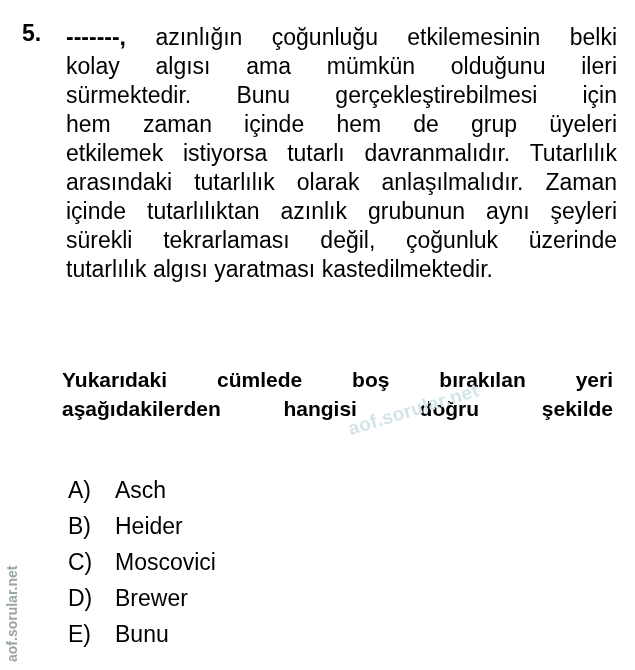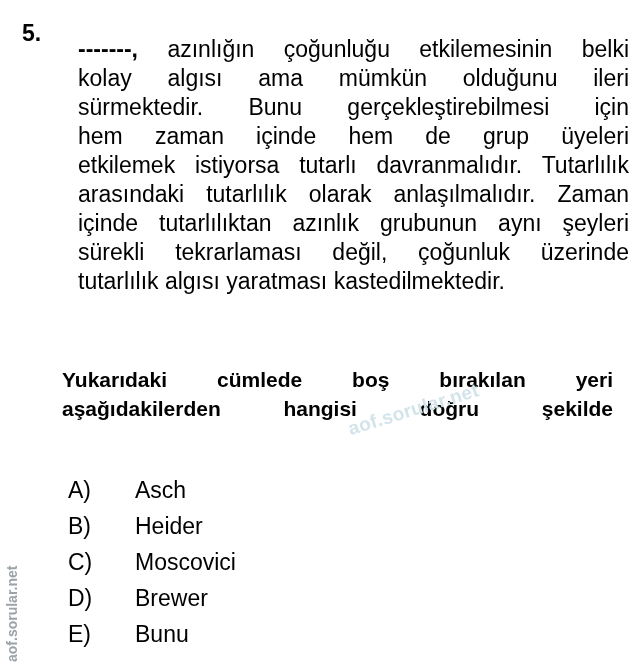--- a/index.html
+++ b/index.html
@@ -21,21 +21,21 @@
       top: 19px;
       font-size: 23px;
       font-weight: bold;
       line-height: 29px;
     }
     .q-body {
       position: absolute;
       left: 62px;
       top: 19px;
       width: 551px;
-      margin: 16px;
+      margin: 4px;
     }
     .line {
       display: block;
       font-size: 23px;
       line-height: 29px;
       height: 29px;
       text-align: justify;
       text-align-last: justify;
       white-space: nowrap;
       word-spacing: 0;
@@ -71,21 +71,20 @@
       font-size: 23px;
       line-height: 30px;
       cursor: pointer;
     }
     .option-letter {
       width: 47px;
       display: inline-block;
     }
     .option-text {
       display: inline-block;
-      margin-left: 20px;
     }
     .wm-diag {
       position: absolute;
       left: 352px;
       top: 418px;
       font-size: 19px;
       font-weight: bold;
       color: #d3e4ea;
       transform: rotate(-17deg);
       transform-origin: left bottom;

